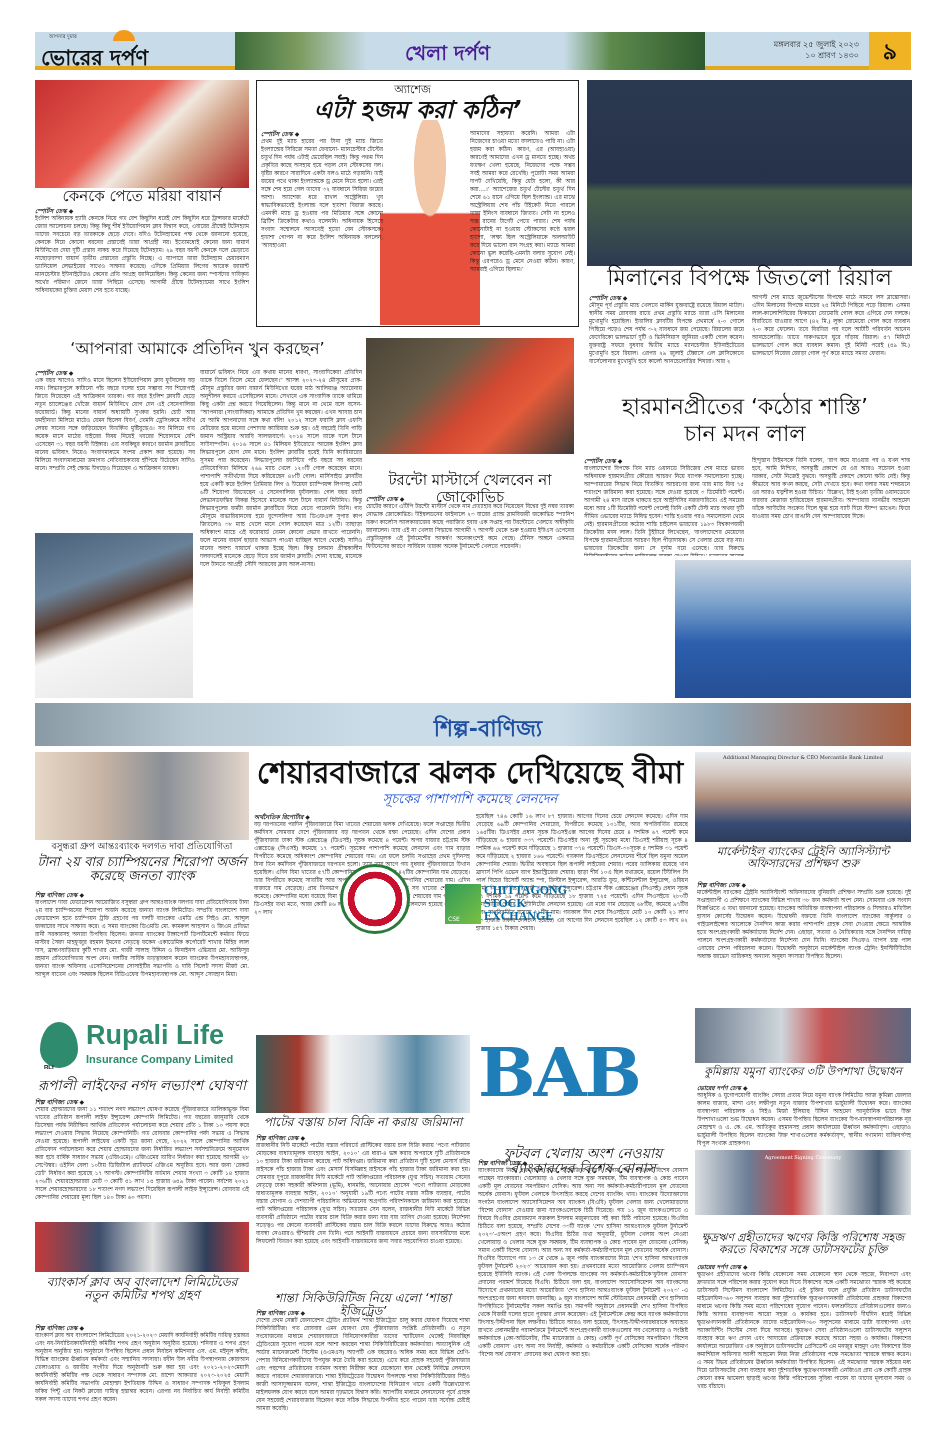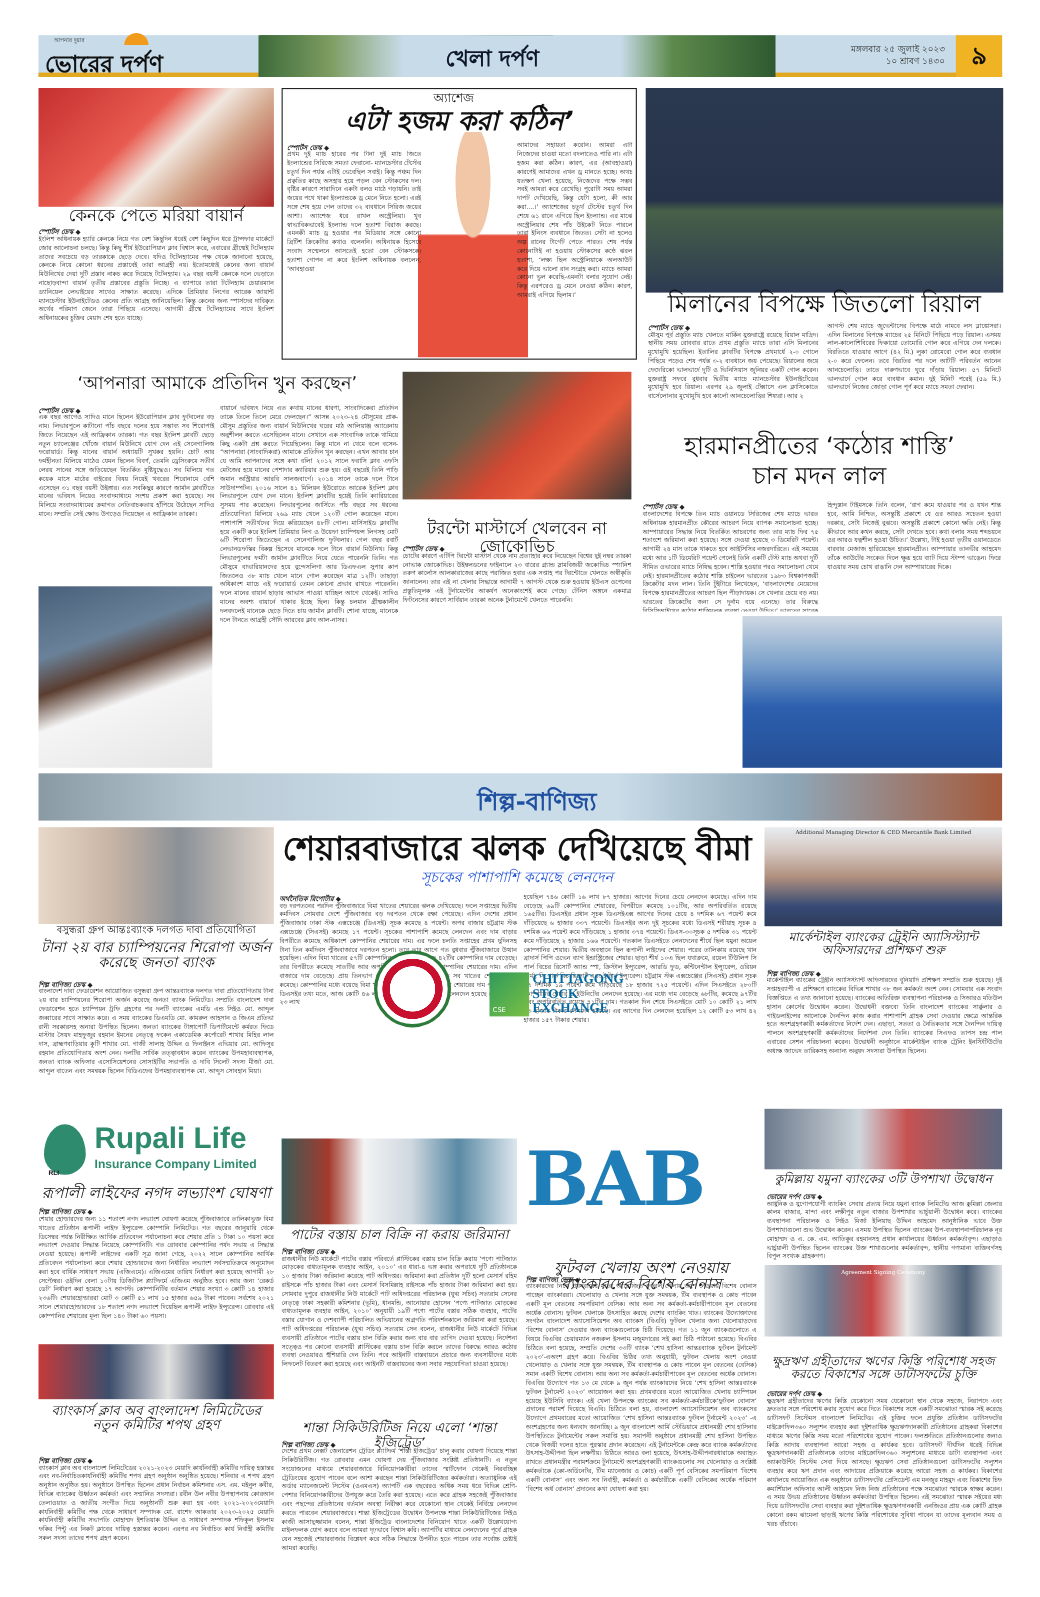--- a/index.html
+++ b/index.html
@@ -3,21 +3,21 @@
 <meta charset="utf-8">
 <style>
 *{box-sizing:border-box;margin:0;padding:0}
 body{width:945px;height:1452px;background:#fff;font-family:"DejaVu Serif",serif;color:#111;position:relative;overflow:hidden}
 .abs{position:absolute}
 .masthead{left:35px;top:32px;width:876px;height:38px;background:#c7dbe8;border-bottom:4px solid #e2a820}
 .logo{left:6px;top:4px;font-size:21px;font-weight:bold;color:#111;font-family:"DejaVu Sans",sans-serif}
 .logo-tag{left:14px;top:1px;font-size:5px;color:#333}
 .sun{left:78px;top:-2px;width:22px;height:11px;border-radius:22px 22px 0 0;background:#f29a1c}
 .banner{left:202px;top:0;width:266px;height:38px;background:linear-gradient(90deg,#3d6b3a,#8aa86a 20%,#c7dbe8 33%,#c7dbe8 68%,#5d8a4c 78%,#2f5a30)}
-.banner-title{left:302px;top:6px;font-size:20px;color:#0f172a;font-family:"DejaVu Sans",sans-serif;font-weight:bold}
+.banner-title{left:302px;top:6px;font-size:20px;color:#4c1d95;font-family:"DejaVu Sans",sans-serif;font-weight:bold}
 .date{right:52px;top:7px;font-size:8px;line-height:11px;text-align:right;color:#333;font-family:"DejaVu Sans",sans-serif}
 .pageno{right:0;top:0;width:42px;height:38px;background:#f0b323;font-size:22px;font-weight:bold;text-align:center;line-height:38px;color:#111}
 .img{background:#999;overflow:hidden}
 .headline{font-weight:bold;text-align:center;line-height:1.1;font-family:"DejaVu Sans",sans-serif}
 .body{font-size:5.6px;line-height:8px;color:#222;text-align:justify;overflow:hidden}
 .desk{font-size:6px;font-style:italic;font-weight:bold;color:#222}
 .boxed{border:1.5px solid #222}
 .section-banner{left:35px;top:703px;width:876px;height:43px;background:linear-gradient(90deg,#8a9aa5,#b9c9d4 18%,#c9dce8 38%,#c9dce8 60%,#8ea7b8 78%,#a55a3c 100%)}
 .section-title{left:378px;top:8px;width:150px;font-size:22px;color:#1f4fa0;text-align:center;font-weight:bold;font-family:"DejaVu Sans",sans-serif}
 .rupali-logo{left:36px;top:1020px;width:214px;height:54px}

